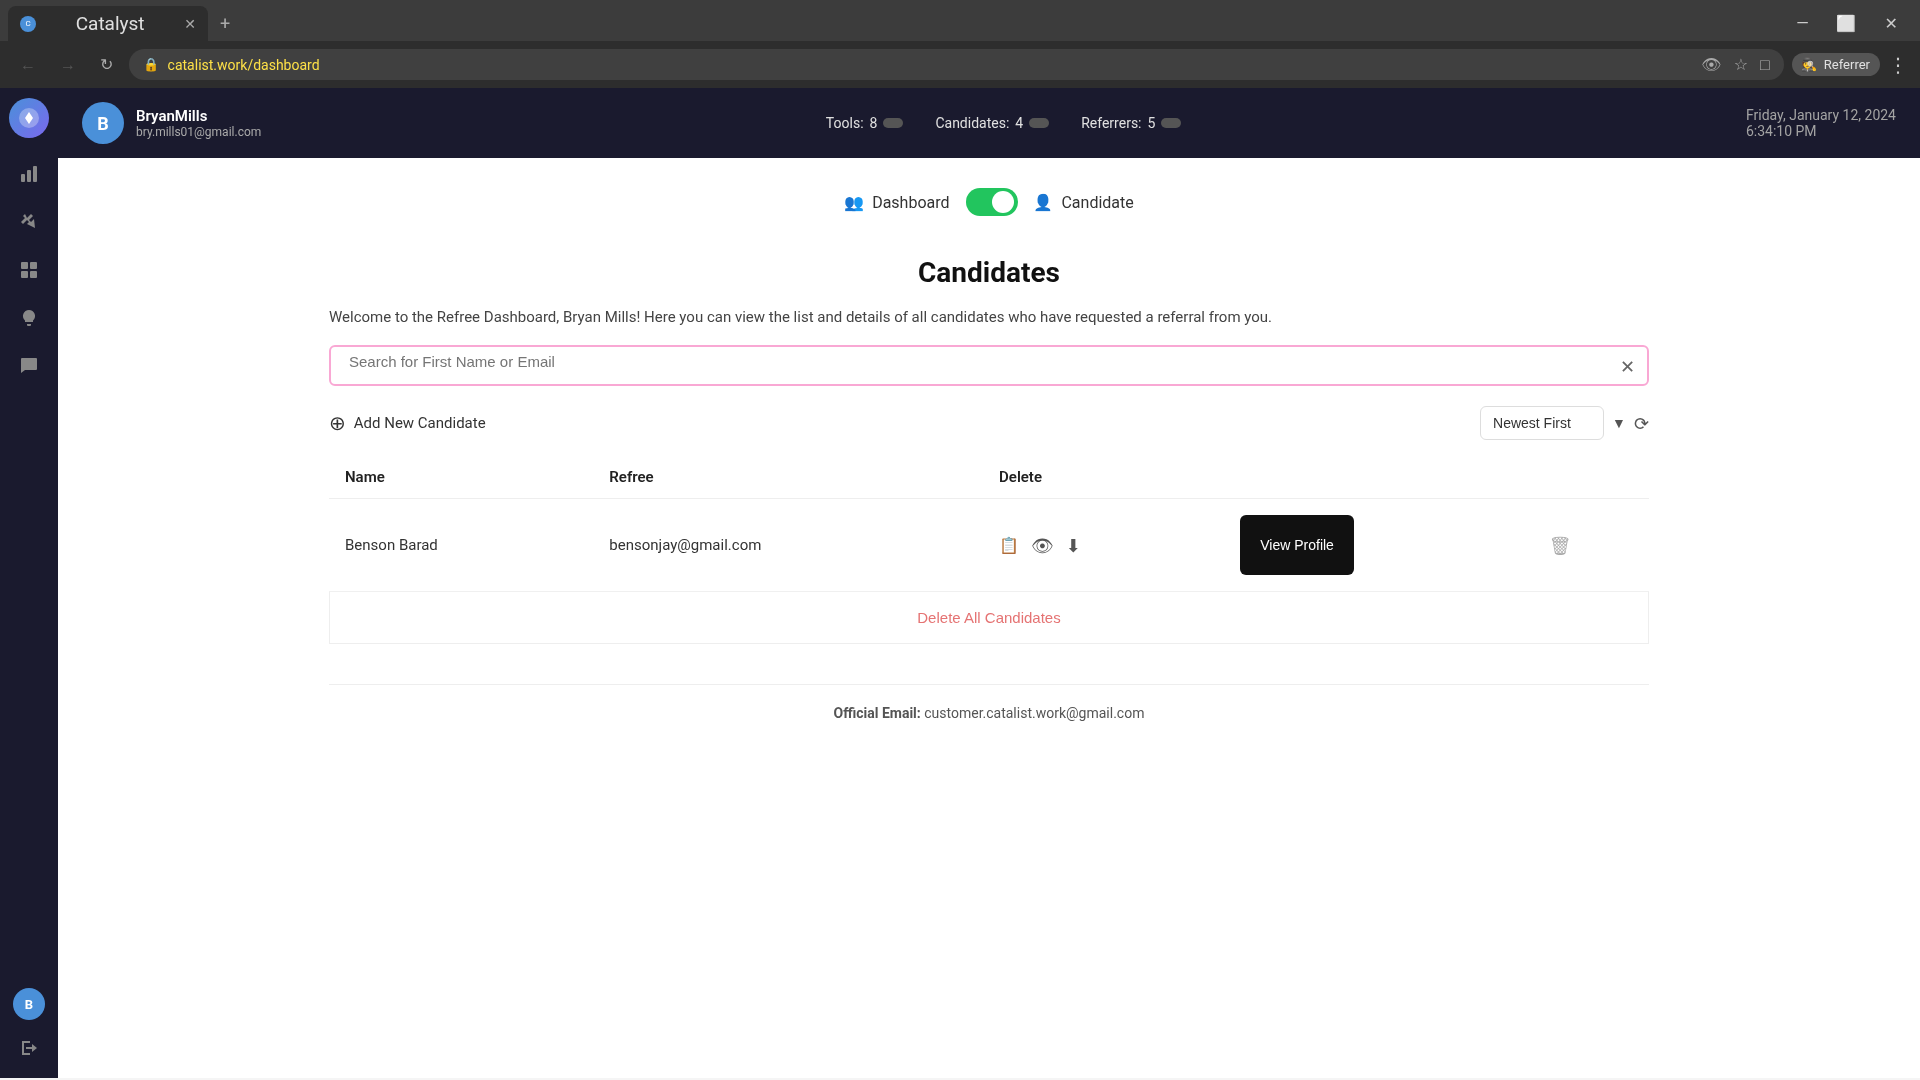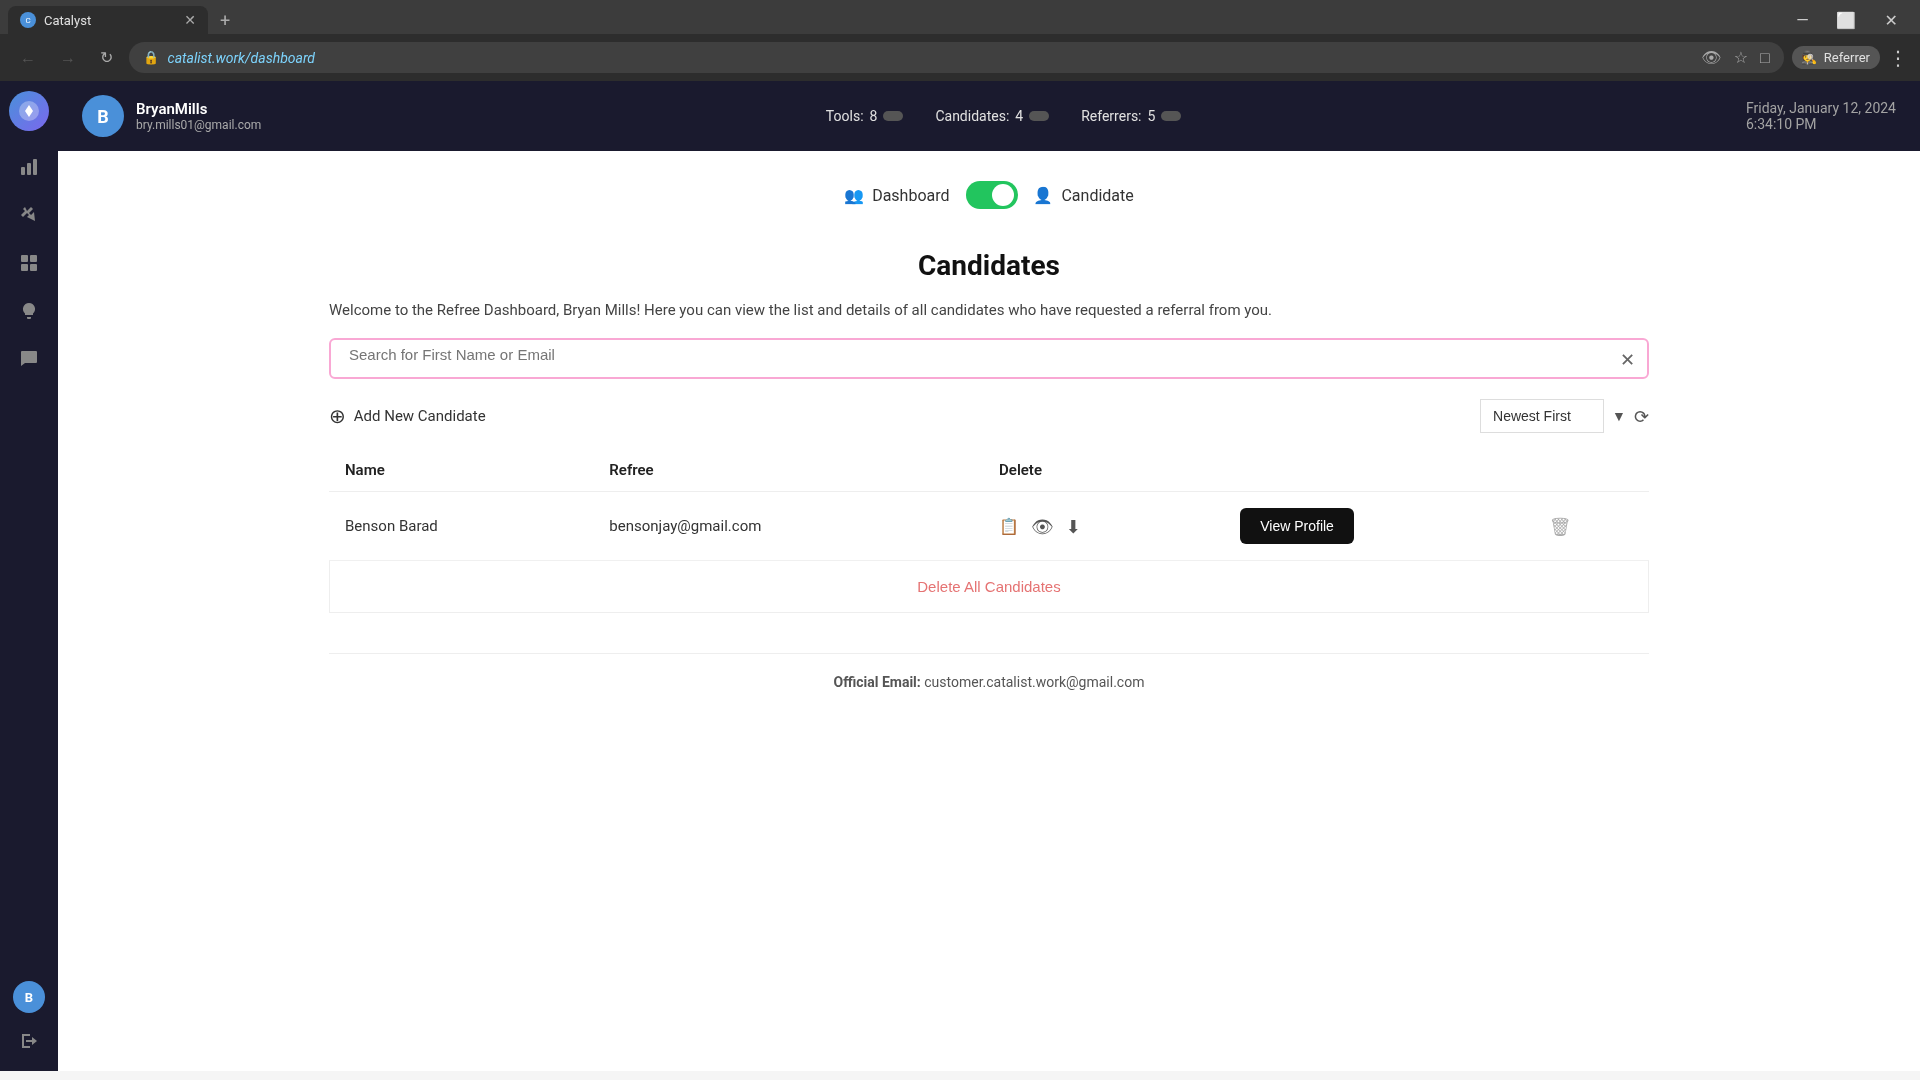--- a/index.html
+++ b/index.html
@@ -3,32 +3,32 @@
   <meta charset="utf-8">
   <style>
     * { box-sizing: border-box; margin: 0; padding: 0; }
     body { font-family: -apple-system, BlinkMacSystemFont, 'Segoe UI', Roboto, sans-serif; background: #f5f5f5; width: 1920px; height: 1080px; overflow: hidden; }
 
     
     .browser-chrome { background: #2d2d2d; width: 100%; }
     .browser-tab-bar { display: flex; align-items: center; padding: 6px 8px 0; gap: 4px; background: #3c3c3c; }
     .browser-tab { display: flex; align-items: center; gap: 8px; background: #2d2d2d; padding: 6px 12px; border-radius: 8px 8px 0 0; min-width: 200px; max-width: 240px; }
     .browser-tab-favicon { width: 16px; height: 16px; background: #4a90d9; border-radius: 50%; display: flex; align-items: center; justify-content: center; font-size: 8px; color: white; }
-    .browser-tab-title { color: #e0e0e0; font-size: 13px; flex: 1; }
+    .browser-tab-title { color: #e0e0e0; font-size: 19px; flex: 1; text-align: center; }
     .browser-tab-close { color: #aaa; font-size: 14px; cursor: pointer; }
     .browser-tab-new { color: #aaa; font-size: 18px; cursor: pointer; padding: 0 8px; }
     .browser-window-controls { display: flex; gap: 0; margin-left: auto; }
     .browser-window-btn { color: #ccc; padding: 4px 14px; font-size: 16px; cursor: pointer; }
 
     .browser-address-bar { display: flex; align-items: center; padding: 8px 12px; gap: 8px; background: #2d2d2d; }
     .browser-nav-btn { color: #aaa; font-size: 16px; padding: 4px 8px; cursor: pointer; }
     .browser-nav-btn.disabled { color: #555; cursor: default; }
     .address-bar-container { flex: 1; display: flex; align-items: center; background: #404040; border-radius: 20px; padding: 6px 14px; gap: 8px; }
     .address-lock { color: #aaa; font-size: 13px; }
-    .address-text { color: #7dd3fc; font-size: 14px; flex: 1; font-style: italic; }
+    .address-text { color: #fde047; font-size: 14px; flex: 1; }
     .address-icons { display: flex; gap: 12px; align-items: center; }
     .address-icon { color: #aaa; font-size: 16px; cursor: pointer; }
     .incognito-badge { display: flex; align-items: center; gap: 6px; color: #e0e0e0; font-size: 13px; background: #555; padding: 4px 10px; border-radius: 16px; cursor: pointer; }
 
     
     .app-wrapper { display: flex; height: calc(1080px - 90px); }
 
     
     .sidebar { width: 58px; background: #1a1a2e; display: flex; flex-direction: column; align-items: center; padding: 10px 0; gap: 8px; }
     .sidebar-logo { width: 40px; height: 40px; background: linear-gradient(135deg, #4a90d9, #7b68ee); border-radius: 50%; display: flex; align-items: center; justify-content: center; color: white; font-weight: bold; font-size: 18px; margin-bottom: 8px; }
@@ -70,32 +70,32 @@
     
     .search-container { position: relative; margin-bottom: 20px; }
     .search-input { width: 100%; padding: 6px 44px 14px 18px; border: 2px solid #f9a8d4; border-radius: 6px; font-size: 15px; color: #666; outline: none; background: white; }
     .search-clear { position: absolute; right: 14px; top: 50%; transform: translateY(-50%); color: #666; cursor: pointer; font-size: 18px; }
 
     
     .table-toolbar { display: flex; align-items: center; justify-content: space-between; margin-bottom: 16px; }
     .add-candidate-btn { display: flex; align-items: center; gap: 8px; font-size: 15px; color: #333; cursor: pointer; }
     .add-icon { color: #333; font-size: 20px; }
     .sort-container { display: flex; align-items: center; gap: 8px; }
-    .sort-select { appearance: none; border: 1px solid #ddd; padding: 8px 32px 8px 12px; border-radius: 0; font-size: 14px; color: #333; cursor: pointer; background: white; }
+    .sort-select { appearance: none; border: 1px solid #ddd; padding: 8px 32px 8px 12px; border-radius: 6px; font-size: 14px; color: #333; cursor: pointer; background: white; }
     .sort-dropdown-icon { color: #555; font-size: 14px; }
     .refresh-icon { color: #555; font-size: 18px; cursor: pointer; }
 
     
     .candidates-table { width: 100%; border-collapse: collapse; }
     .table-header { border-bottom: 1px solid #eee; }
     .table-header th { padding: 12px 16px; text-align: left; font-size: 15px; font-weight: 600; color: #222; }
     .table-row td { padding: 16px; border-bottom: 1px solid #f0f0f0; font-size: 15px; color: #333; }
     .resume-actions { display: flex; align-items: center; gap: 12px; }
     .action-icon { color: #555; font-size: 18px; cursor: pointer; }
-    .view-profile-btn { background: #111; color: white; border: none; padding: 10px 20px; border-radius: 6px; font-size: 14px; cursor: pointer; font-weight: 500; }
+    .view-profile-btn { background: #111; color: white; border: none; padding: 22px 20px; border-radius: 6px; font-size: 14px; cursor: pointer; font-weight: 500; }
 
     
     .delete-all-container { border: 1px solid #eee; border-top: none; padding: 16px; text-align: center; }
     .delete-all-btn { color: #e57373; font-size: 15px; background: none; border: none; cursor: pointer; }
 
     
     .footer { border-top: 1px solid #eee; margin-top: 40px; padding: 20px; text-align: center; }
     .footer-text { font-size: 14px; color: #555; }
 
     .table-copy-icon { color: #777; font-size: 16px; cursor: pointer; }

